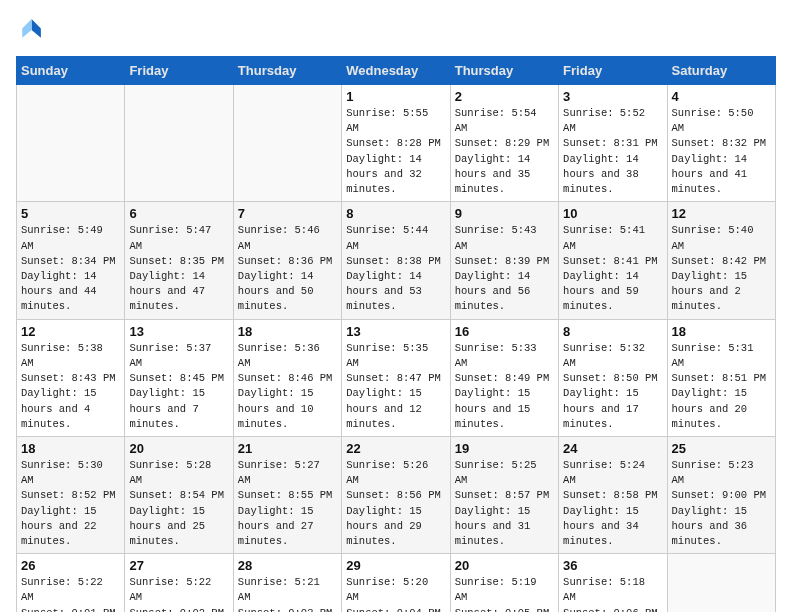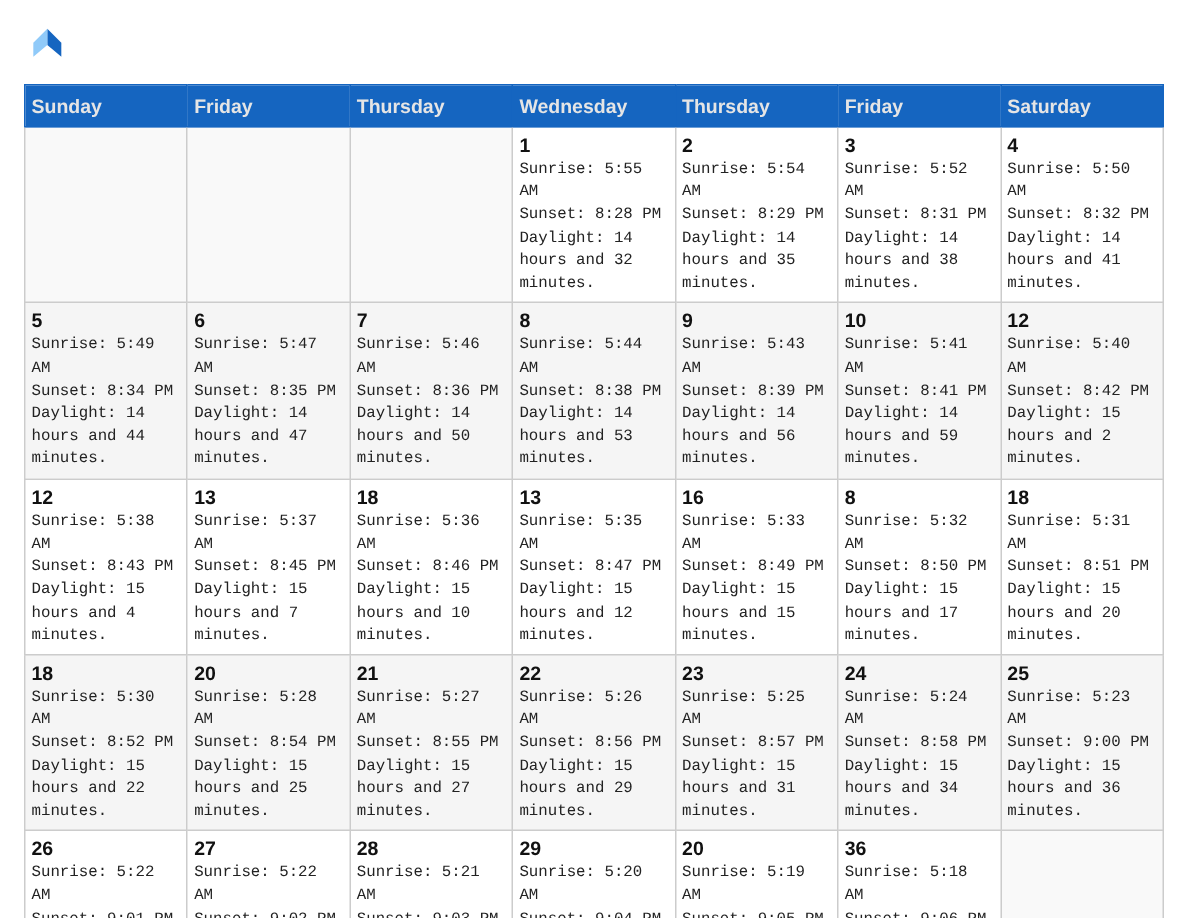--- a/index.html
+++ b/index.html
@@ -214,21 +214,21 @@
         </td>
         <td>
           <span class="day-num">21</span>
           <div class="day-info">Sunrise: 5:27 AM<br>Sunset: 8:55 PM<br>Daylight: 15 hours and 27 minutes.</div>
         </td>
         <td>
           <span class="day-num">22</span>
           <div class="day-info">Sunrise: 5:26 AM<br>Sunset: 8:56 PM<br>Daylight: 15 hours and 29 minutes.</div>
         </td>
         <td>
-          <span class="day-num">23</span>
+          <span class="day-num">19</span>
           <div class="day-info">Sunrise: 5:25 AM<br>Sunset: 8:57 PM<br>Daylight: 15 hours and 31 minutes.</div>
         </td>
         <td>
           <span class="day-num">24</span>
           <div class="day-info">Sunrise: 5:24 AM<br>Sunset: 8:58 PM<br>Daylight: 15 hours and 34 minutes.</div>
         </td>
         <td>
           <span class="day-num">25</span>
           <div class="day-info">Sunrise: 5:23 AM<br>Sunset: 9:00 PM<br>Daylight: 15 hours and 36 minutes.</div>
         </td>

